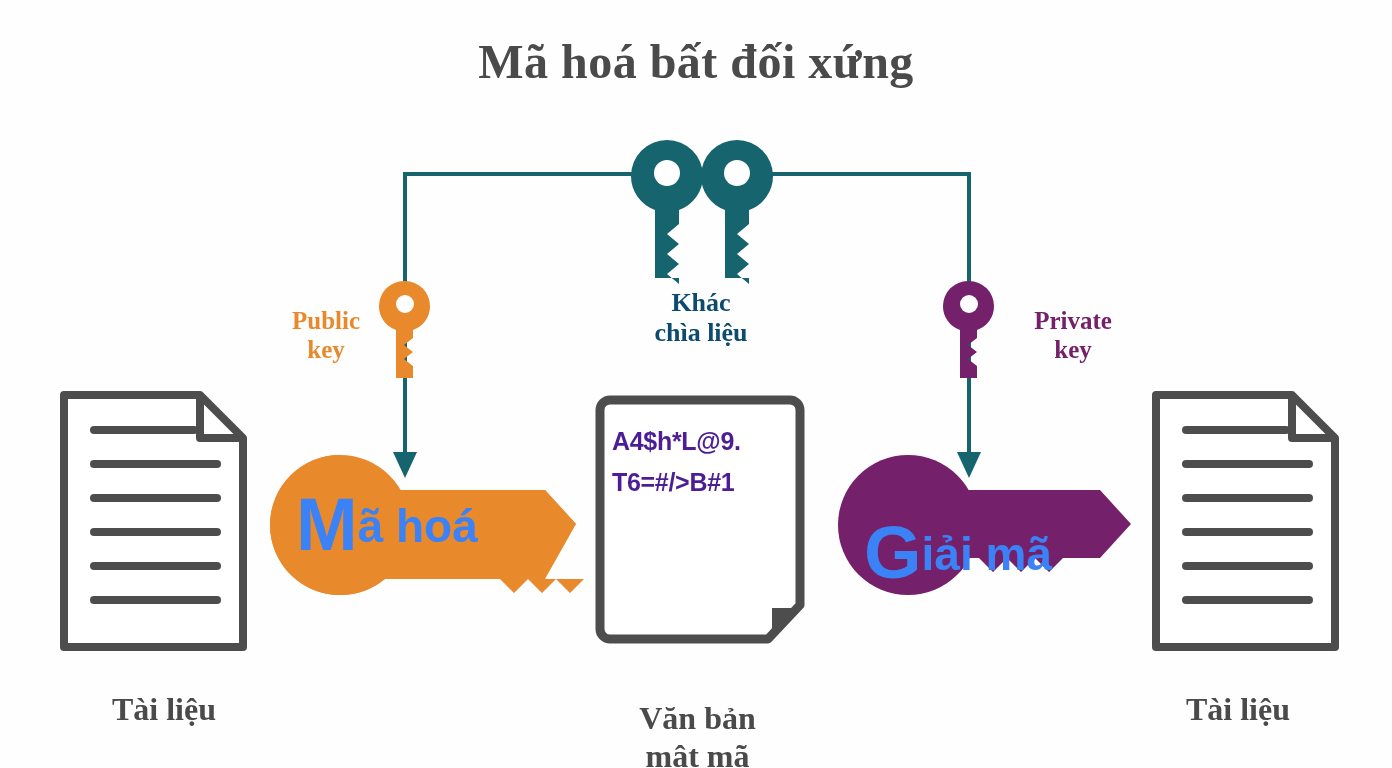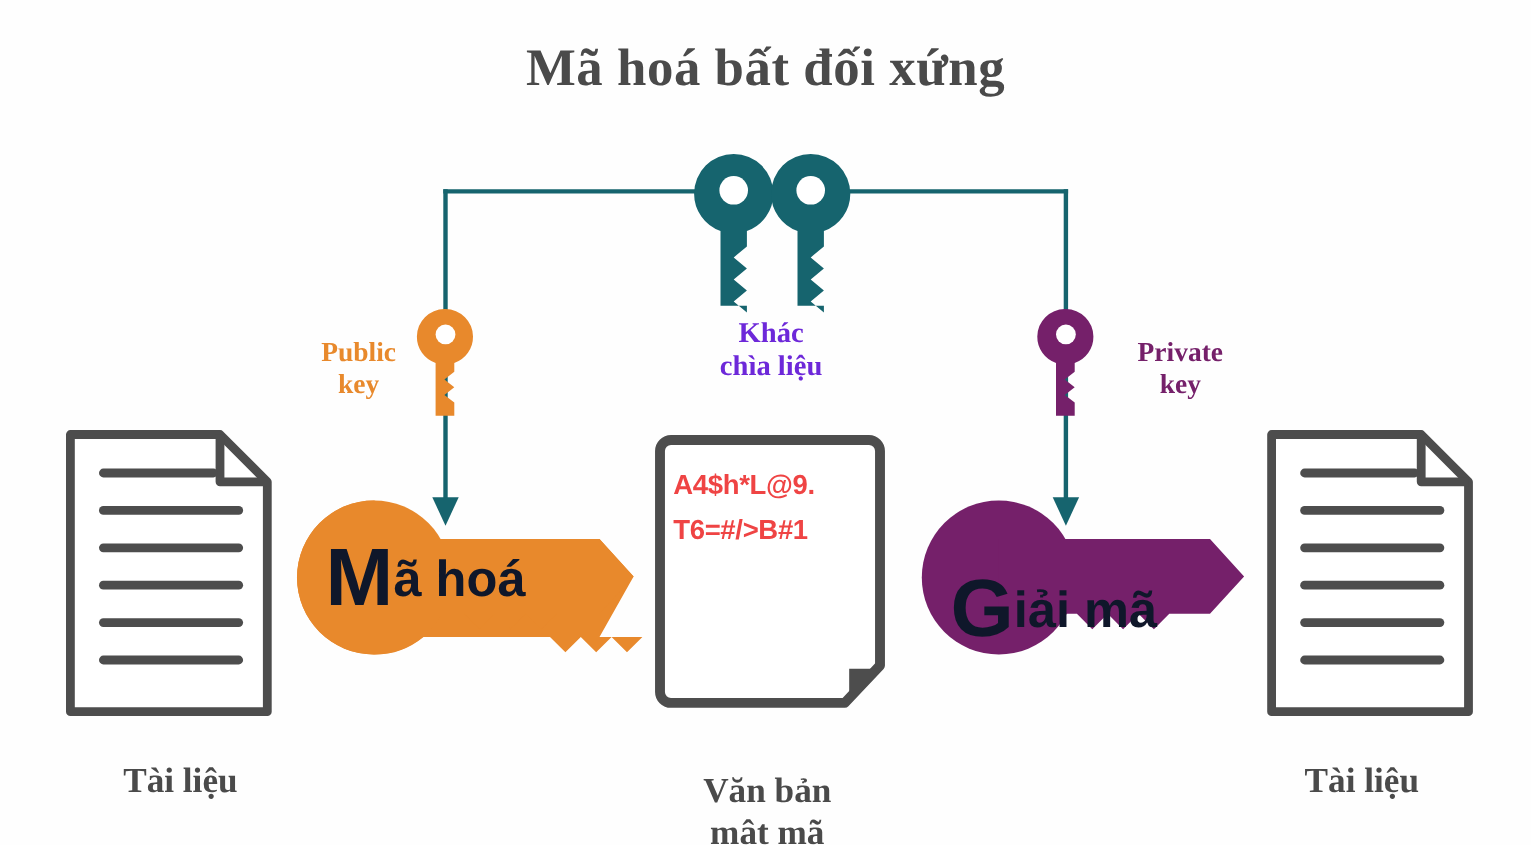--- a/index.html
+++ b/index.html
@@ -64,21 +64,21 @@
     left: 998px;
     top: 306px;
     width: 150px;
     color: #75206a;
     text-align: center;
   }
   #label-khac {
     left: 591px;
     top: 288px;
     width: 220px;
-    color: #6d28d9;
+    color: #0c4a6e;
     font-size: 26px;
     line-height: 30px;
     text-align: center;
   }
 
   .doc-caption {
     font-family: "Liberation Serif", serif;
     font-weight: bold;
     font-size: 32px;
     line-height: 38px;
@@ -91,30 +91,30 @@
 
   
   #cipher-text {
     left: 612px;
     top: 421px;
     width: 190px;
     font-family: "Liberation Sans", sans-serif;
     font-weight: bold;
     font-size: 25px;
     line-height: 41px;
-    color: #ef4444;
+    color: #4c1d95;
     letter-spacing: -0.3px;
   }
   #cipher-text div { white-space: pre; }
 
   
   .keyword {
     font-family: "Liberation Sans", sans-serif;
     font-weight: bold;
-    color: #0f172a;
+    color: #3b82f6;
     white-space: nowrap;
   }
   .keyword .cap {
     font-size: 74px;
     line-height: 74px;
     vertical-align: -8px;
   }
   .keyword .rest {
     font-size: 46px;
     line-height: 46px;

